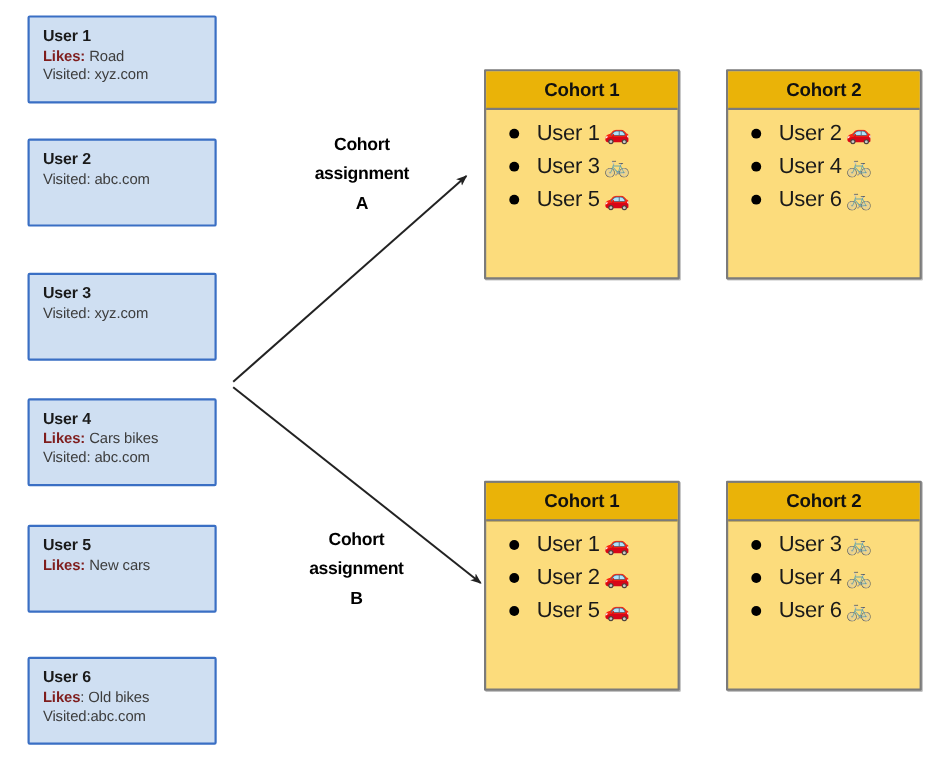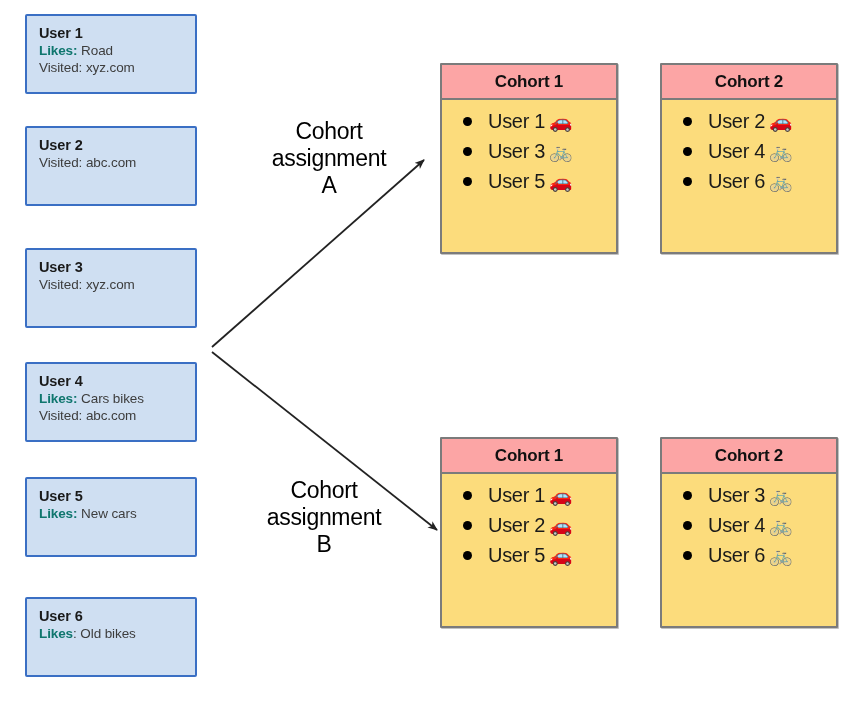--- a/index.html
+++ b/index.html
@@ -46,39 +46,39 @@
     letter-spacing: -0.1px;
   }
   .user-card .uc-line {
     font-size: 13.5px;
     color: #3d3d3d;
     line-height: 17px;
     letter-spacing: -0.1px;
     white-space: pre;
   }
   .user-card .uc-line b {
-    color: #0f766e;
+    color: #7f1d1d;
     font-weight: bold;
   }
 
   
   .cohort-box {
     position: absolute;
     width: 178px;
     height: 191px;
     box-sizing: border-box;
     border: 2px solid #7b7b7b;
     background: #fcdc7c;
     border-radius: 1px;
     box-shadow: 1px 1px 0 rgba(120,120,120,0.45);
   }
   .cohort-header {
     height: 35px;
     box-sizing: border-box;
-    background: #fca5a5;
+    background: #eab308;
     border-bottom: 2px solid #7b7b7b;
     display: flex;
     align-items: center;
     justify-content: center;
     font-size: 17px;
     font-weight: bold;
     color: #111111;
     letter-spacing: -0.2px;
   }
   .cohort-list {
@@ -109,22 +109,22 @@
     font-size: 19px;
     line-height: 1;
   }
 
   
   .arrow-label {
     position: absolute;
     width: 190px;
     text-align: center;
     font-family: "Liberation Sans", sans-serif;
-    font-size: 23px;
-    font-weight: normal;
+    font-size: 16px;
+    font-weight: bold;
     color: #000000;
     line-height: 27px;
     letter-spacing: -0.3px;
   }
 
   #arrows {
     position: absolute;
     left: 0;
     top: 0;
     width: 857px;
@@ -160,20 +160,21 @@
   </div>
 
   <div class="user-card" style="top:477px;">
     <div class="uc-name">User 5</div>
     <div class="uc-line"><b>Likes:</b><span> New cars</span></div>
   </div>
 
   <div class="user-card" style="top:597px;">
     <div class="uc-name">User 6</div>
     <div class="uc-line"><b>Likes</b><span>: Old bikes</span></div>
+    <div class="uc-line"><span>Visited:</span><span>abc.com</span></div>
   </div>
 
   <svg id="arrows" viewBox="0 0 857 708">
     <defs>
       <marker id="ah" markerWidth="11" markerHeight="11" refX="9" refY="4" orient="auto" markerUnits="userSpaceOnUse">
         <path d="M0,0 L10,4 L0,8 L2.6,4 Z" fill="#222222"></path>
       </marker>
     </defs>
     <line x1="212" y1="347" x2="424" y2="160" stroke="#222222" stroke-width="1.8" marker-end="url(#ah)"></line>
     <line x1="212" y1="352" x2="437" y2="530" stroke="#222222" stroke-width="1.8" marker-end="url(#ah)"></line>

